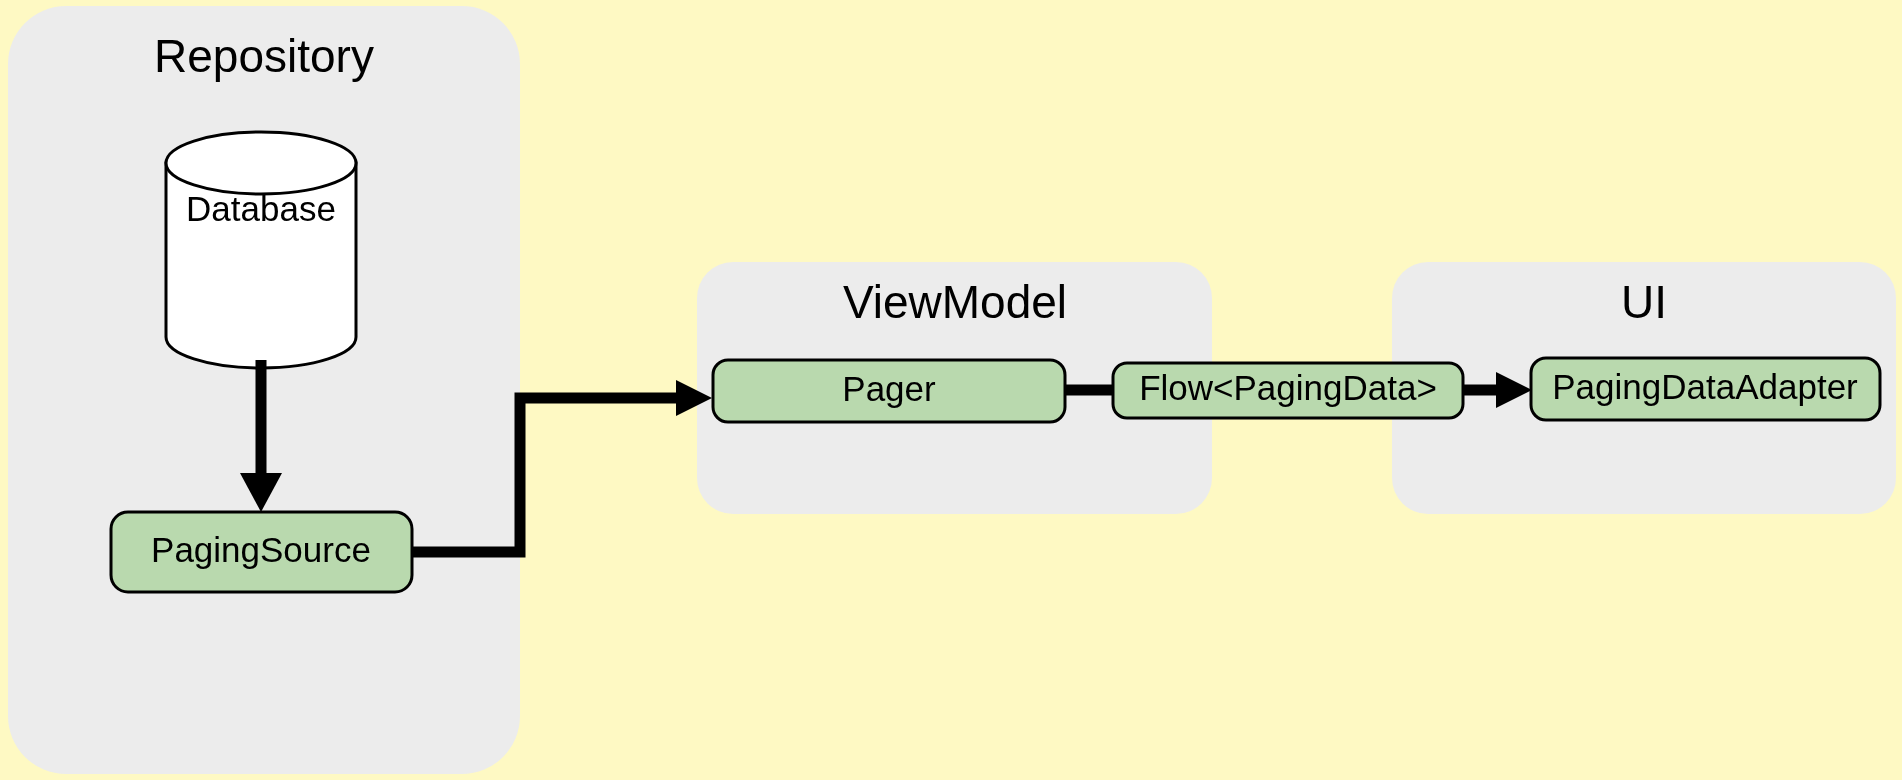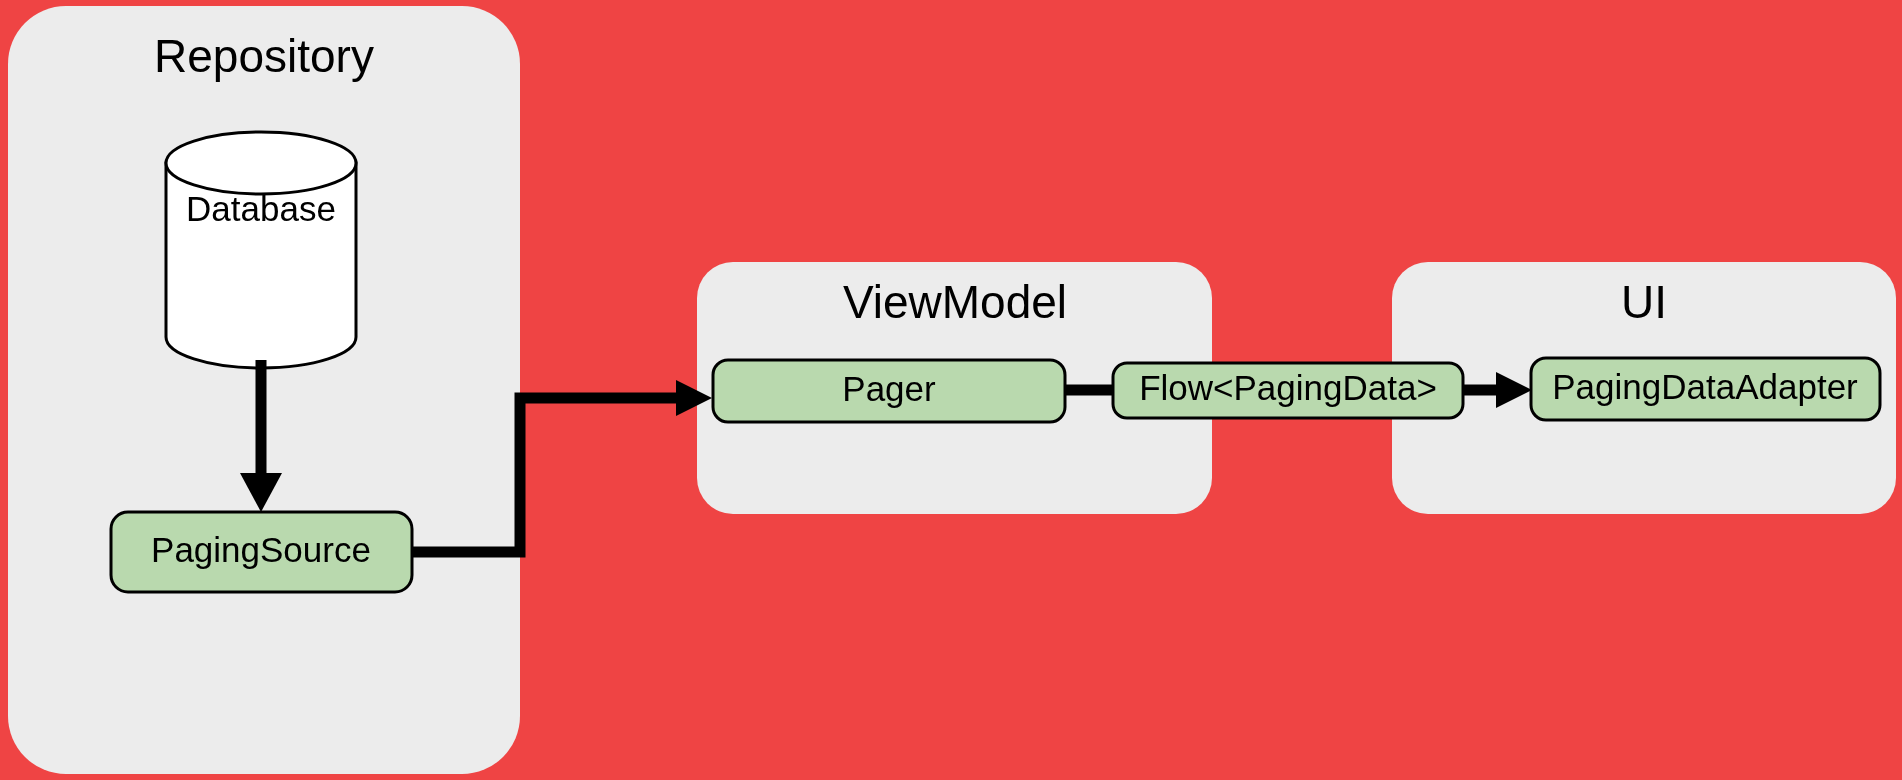--- a/index.html
+++ b/index.html
@@ -8,21 +8,21 @@
     padding: 0;
     background: #000000;
   }
   body {
     font-family: "Liberation Sans", sans-serif;
   }
   #canvas {
     position: relative;
     width: 1902px;
     height: 780px;
-    background: #ef4444;
+    background: #fef9c3;
     overflow: hidden;
   }
   svg#diagram {
     position: absolute;
     left: 0;
     top: 0;
     width: 1902px;
     height: 780px;
     display: block;
   }

